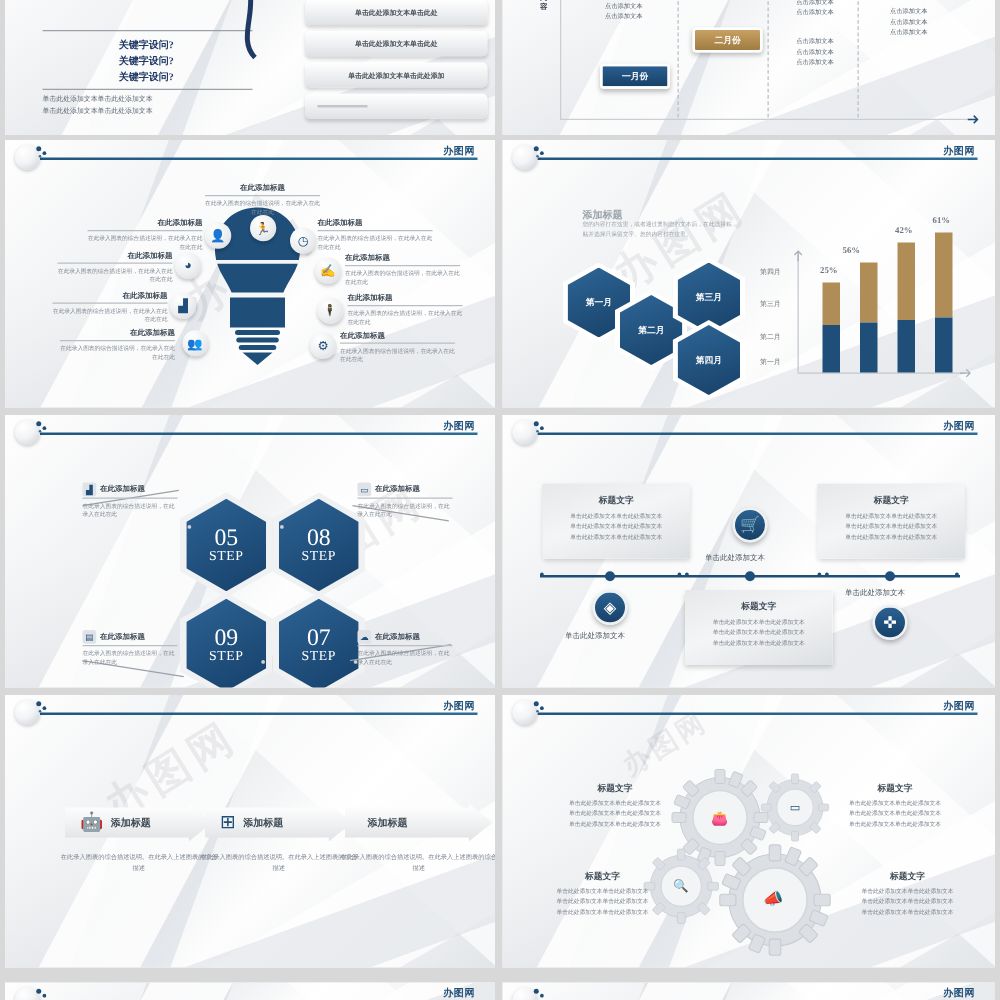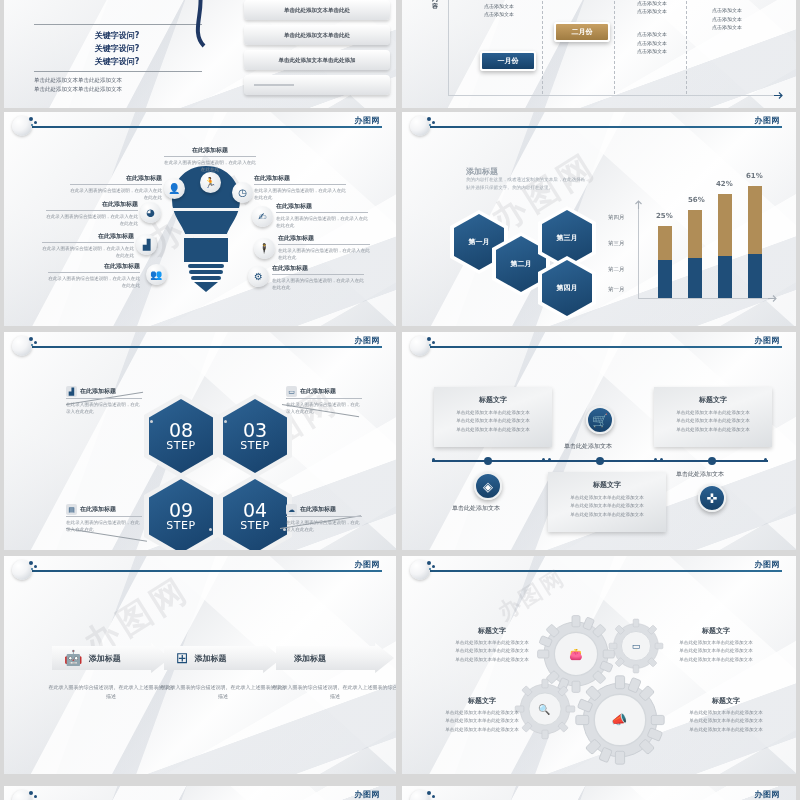--- a/index.html
+++ b/index.html
@@ -2,21 +2,21 @@
 <html><head>
 <meta charset="utf-8">
 <style>
   * { box-sizing: border-box; margin:0; padding:0; }
   html,body { width:800px; height:800px; }
   body {
     background:#d8d8d8;
     font-family:"DejaVu Sans","Liberation Sans",sans-serif;
     overflow:hidden;
   }
-  .sheet { position:relative; width:652px; height:800px; }
+  .sheet { position:relative; width:652px; height:800px;font-family:Liberation Serif, serif; }
 
   
   .panel{
     position:absolute;
     background:#f2f3f4;
     overflow:hidden;
   }
   .poly{
     position:absolute; inset:0;
     background:
@@ -370,21 +370,21 @@
     <div class="bar-g" style="left:256px;top:114px;width:14px;height:72px;">
       <div class="bar-t" style="top:0;height:34px;"></div>
         <div class="bar-b" style="height:38px;"></div>
     </div>
     <div class="bar-lbl" style="left:254px;top:100px;">25%</div>
 
     <div class="bar-g" style="left:286px;top:98px;width:14px;height:88px;">
       <div class="bar-t" style="top:0;height:48px;"></div>
         <div class="bar-b" style="height:40px;"></div>
     </div>
-    <div class="bar-lbl" style="left:286px;top:84px;">56%</div>
+    <div class="bar-lbl" style="left:272px;top:84px;">56%</div>
 
     <div class="bar-g" style="left:316px;top:82px;width:14px;height:104px;">
       <div class="bar-t" style="top:0;height:62px;"></div>
         <div class="bar-b" style="height:42px;"></div>
     </div>
     <div class="bar-lbl" style="left:314px;top:68px;">42%</div>
 
     <div class="bar-g" style="left:346px;top:74px;width:14px;height:112px;">
       <div class="bar-t" style="top:0;height:68px;"></div>
         <div class="bar-b" style="height:44px;"></div>
@@ -398,48 +398,48 @@
       <div class="hdr-line"></div>
       <div class="sphere"></div>
       <div class="dot-a"></div>
       <div class="dot-b"></div>
       <div class="dot-c"></div>
       <div class="brand">办图网</div>
     </div>
     <div class="wm" style="left:72%;top:44%;">办图网</div>
 
     <div class="shex" style="left:140px;top:62px;">
+      <i></i>
+        <u style="left:6px;top:26px;"></u>
+      <div class="num">
+          <b>05</b>
+          <em>STEP</em>
+        </div>
+    </div>
+    <div class="shex" style="left:214px;top:62px;">
       <i></i>
         <u style="left:6px;top:26px;"></u>
       <div class="num">
           <b>08</b>
           <em>STEP</em>
         </div>
     </div>
-    <div class="shex" style="left:214px;top:62px;">
-      <i></i>
-        <u style="left:6px;top:26px;"></u>
-      <div class="num">
-          <b>03</b>
-          <em>STEP</em>
-        </div>
-    </div>
     <div class="shex" style="left:140px;top:142px;">
       <i></i>
         <u style="right:6px;top:54px;"></u>
       <div class="num">
           <b>09</b>
           <em>STEP</em>
         </div>
     </div>
     <div class="shex" style="left:214px;top:142px;">
       <i></i>
         <u style="right:6px;top:54px;"></u>
       <div class="num">
-          <b>04</b>
+          <b>07</b>
           <em>STEP</em>
         </div>
     </div>
 
     <div class="leader" style="left:62px;top:72px;width:78px;transform:rotate(-9deg);transform-origin:left center;"></div>
     <div class="leader" style="left:278px;top:72px;width:78px;transform:rotate(9deg);transform-origin:left center;"></div>
     <div class="leader" style="left:62px;top:196px;width:82px;transform:rotate(9deg);transform-origin:left center;"></div>
     <div class="leader" style="left:276px;top:196px;width:82px;transform:rotate(-9deg);transform-origin:left center;"></div>
 
     <div class="scall" style="left:62px;top:54px;">

